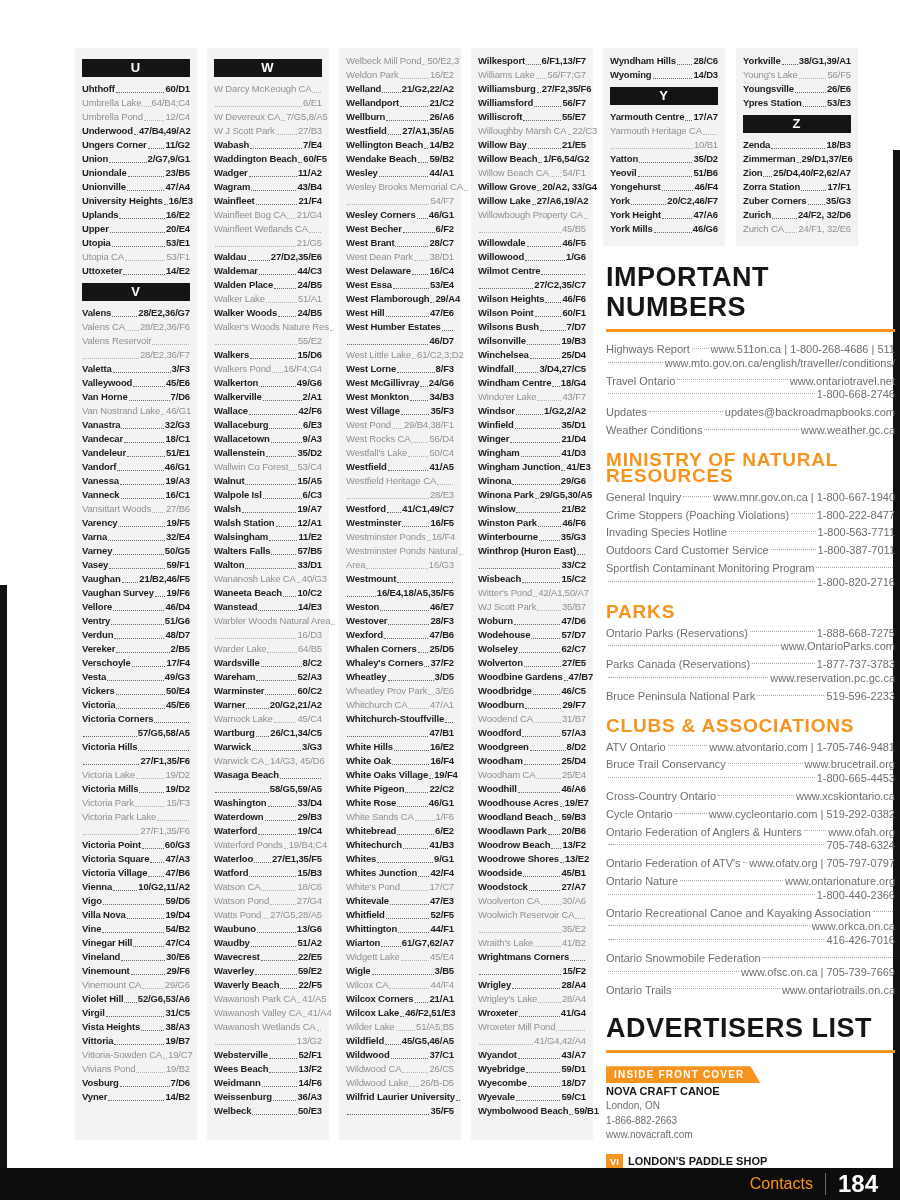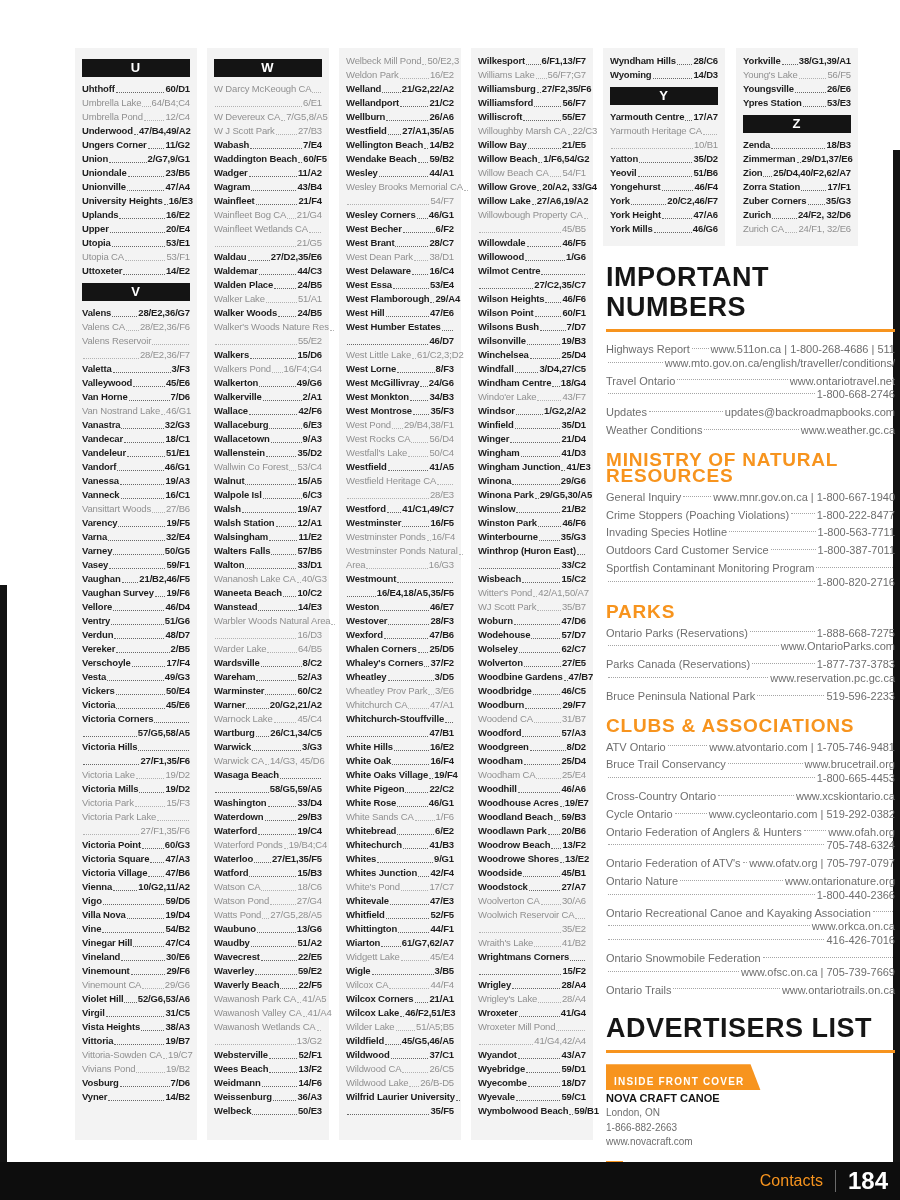--- a/index.html
+++ b/index.html
@@ -32,31 +32,31 @@
   .title-rule{height:3px;background:#f7941e;margin:7px 0 11px;}
   .orange-h{color:#f7941e;font-weight:800;font-size:19px;letter-spacing:0.8px;line-height:16px;
             margin:14px 0 7px;max-width:250px;}
   .contact-item{margin-bottom:4px;}
   .cline{display:flex;align-items:center;font-size:11px;color:#6e6e6e;line-height:13.8px;}
   .cline .lbl,.cline .val{white-space:nowrap;}
   .cline .dots2{flex:1 1 4px;min-width:4px;border-bottom:1px dotted #a5a5a5;margin:0 2px 3px;}
 
   .adv-item{margin-top:10px;}
   .ribbon{display:inline-block;background:#f7941e;color:#fff;font-weight:700;font-size:10px;
-          letter-spacing:1.2px;padding:12px 16px 3px 8px;
+          letter-spacing:1.2px;padding:3px 16px 3px 8px;
           clip-path:polygon(0 0,calc(100% - 10px) 0,100% 100%,0 100%);}
   .vi-badge{display:inline-block;background:#f7941e;color:#fff;font-weight:700;font-size:9.5px;
             padding:2px 4px;margin-right:5px;}
   .adv-name{font-weight:700;color:#161616;font-size:11px;line-height:16px;}
   .adv-line{font-size:10px;color:#6e6e6e;line-height:14.5px;}
   .adv-head{display:flex;align-items:flex-end;margin-bottom:2px;}
 
   
-  .footer{position:absolute;left:0;right:0;bottom:0;height:38px;background:#0d0d0d;
-          display:flex;align-items:center;justify-content:flex-end;padding-right:12px;box-sizing:border-box;}
+  .footer{position:absolute;left:0;right:0;bottom:0;height:32px;background:#0d0d0d;
+          display:flex;align-items:center;justify-content:flex-end;padding-right:22px;box-sizing:border-box;}
   .footer-label{color:#f7941e;font-size:16px;margin-right:12px;}
   .footer-divider{width:1px;height:22px;background:#6a6a6a;margin-right:12px;}
   .footer-page{color:#ffffff;font-size:24px;font-weight:700;}
 </style>
 </head>
 <body>
 
 <div class="page">
   <div class="bleed-left"></div>
   <div class="bleed-right"></div>
@@ -890,21 +890,21 @@
           <span class="nm">West McGillivray</span>
           <span class="dots"></span>
           <span class="rf">24/G6</span>
         </div>
         <div class="entry eb">
           <span class="nm">West Monkton</span>
           <span class="dots"></span>
           <span class="rf">34/B3</span>
         </div>
         <div class="entry eb">
-          <span class="nm">West Montrose</span>
+          <span class="nm">West Village</span>
           <span class="dots"></span>
           <span class="rf">35/F3</span>
         </div>
         <div class="entry eg">
           <span class="nm">West Pond</span>
           <span class="dots"></span>
           <span class="rf">29/B4,38/F1</span>
         </div>
         <div class="entry eg">
           <span class="nm">West Rocks CA</span>

